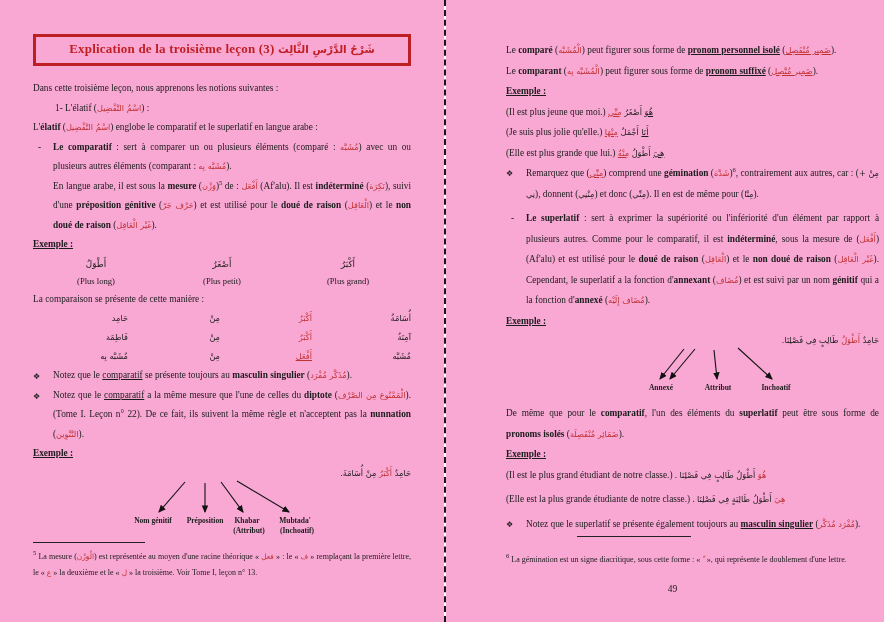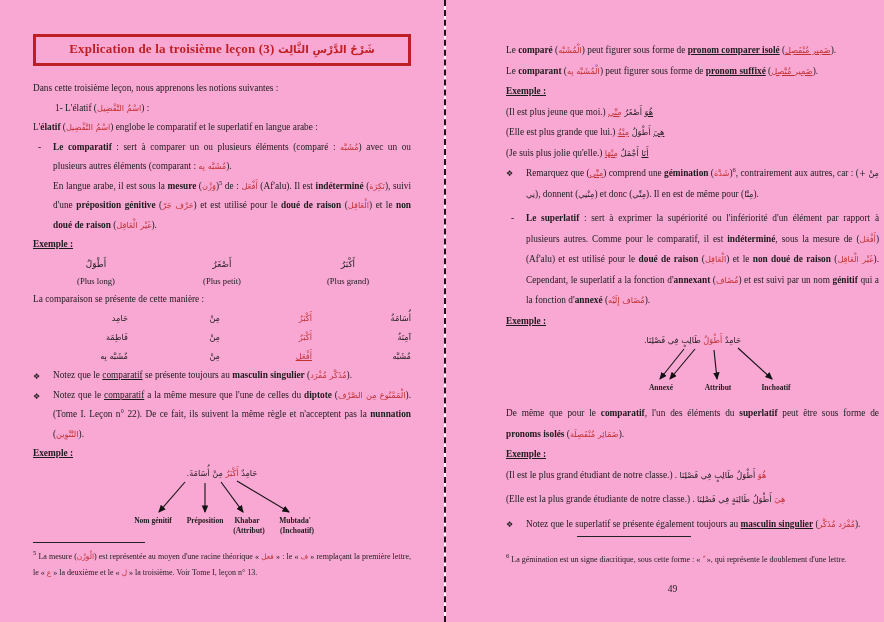--- a/index.html
+++ b/index.html
@@ -32,21 +32,21 @@
   .sg-redu{color:#c23232;text-decoration:underline}
   .sg-ar{font-family:"DejaVu Sans",sans-serif;font-size:8.2px}
   .sg-sup{vertical-align:super;font-size:6.5px;line-height:0}
   .words-row{display:flex;text-align:center;margin-top:1px}
   .word-col{flex:1}
   .word-ar{font-family:"DejaVu Sans",sans-serif;font-size:8.8px;line-height:17px}
   .word-fr{font-size:8.6px;line-height:17px}
   .ctable{display:grid;grid-template-columns:95px 92px 92px 99px;line-height:19px;}
   .cell{min-height:19px}
   .diagram{position:relative;height:70px;margin-top:2px}
-  .dsent{text-align:center;line-height:15px}
+  .dsent{line-height:15px}
   .arrows{position:absolute;left:0;top:14px}
   .dlabel{position:absolute;top:50px;font-weight:700;font-size:7.5px;line-height:9px;transform:translateX(-50%);white-space:nowrap}
   .dsub{position:absolute;top:60px;font-weight:700;font-size:7.5px;line-height:9px;transform:translateX(-50%);white-space:nowrap}
   .lbl-u{}
   .fnsep{position:absolute;border-top:1.2px solid #222}
   .fnsep-l{left:33px;top:542px;width:112px}
   .fnsep-r{left:131px;top:536px;width:114px}
   .fn{position:absolute;font-size:8px;line-height:15.5px}
   .fn-l{left:33px;top:549px;width:378px;text-align:justify}
   .fn-r{left:60px;top:552px;width:373px}
@@ -146,28 +146,28 @@
 
   </div>
 
   <div class="fnsep fnsep-l"></div>
   <div class="fn fn-l"><span class="sg-sup">5</span><span> La mesure (</span><span class="sg-ar sg-red">الْوَزْن</span><span>) est représentée au moyen d'une racine théorique « </span><span class="sg-ar sg-red">فعل</span><span> » : le « </span><span class="sg-ar sg-red">ف</span><span> » remplaçant la première lettre, le « </span><span class="sg-ar sg-red">ع</span><span> » la deuxième et le « </span><span class="sg-ar sg-red">ل</span><span> » la troisième. Voir Tome I, leçon n° 13.</span></div>
 </div>
 
 <div class="page" id="page-right">
   <div class="content cr">
 
-    <p><span>Le </span><span class="sg-b">comparé</span><span> (</span><span class="sg-ar sg-red">الْمُشَبَّه</span><span>) peut figurer sous forme de </span><span class="sg-bu">pronom comparer isolé</span><span> (</span><span class="sg-ar sg-redu">ضَمِير مُنْفَصِل</span><span>).</span></p>
+    <p><span>Le </span><span class="sg-b">comparé</span><span> (</span><span class="sg-ar sg-red">الْمُشَبَّه</span><span>) peut figurer sous forme de </span><span class="sg-bu">pronom personnel isolé</span><span> (</span><span class="sg-ar sg-redu">ضَمِير مُنْفَصِل</span><span>).</span></p>
     <p><span>Le </span><span class="sg-b">comparant</span><span> (</span><span class="sg-ar sg-red">الْمُشَبَّه بِه</span><span>) peut figurer sous forme de </span><span class="sg-bu">pronom suffixé</span><span> (</span><span class="sg-ar sg-redu">ضَمِير مُتَّصِل</span><span>).</span></p>
 
     <p class="exh">Exemple :</p>
 
     <p class="center"><span>(Il est plus jeune que moi.) </span><span class="sg-ar sg-u">هُوَ</span><span class="sg-ar"> أَصْغَرُ </span><span class="sg-ar sg-redu">مِنِّي</span></p>
+    <p class="center"><span>(Je suis plus jolie qu'elle.) </span><span class="sg-ar sg-u">أَنَا</span><span class="sg-ar"> أَجْمَلُ </span><span class="sg-ar sg-redu">مِنْهَا</span></p>
     <p class="center"><span>(Elle est plus grande que lui.) </span><span class="sg-ar sg-u">هِيَ</span><span class="sg-ar"> أَطْوَلُ </span><span class="sg-ar sg-redu">مِنْهُ</span></p>
-    <p class="center"><span>(Je suis plus jolie qu'elle.) </span><span class="sg-ar sg-u">أَنَا</span><span class="sg-ar"> أَجْمَلُ </span><span class="sg-ar sg-redu">مِنْهَا</span></p>
 
     <div class="bullet">
       <span class="bm">❖</span>
       <p class="just"><span>Remarquez que (</span><span class="sg-ar sg-redu">مِنِّي</span><span>) comprend une </span><span class="sg-b">gémination</span><span> (</span><span class="sg-ar sg-red">شَدَّة</span><span>)</span><span class="sg-sup">6</span><span>, contrairement aux autres, car : (</span><span class="sg-ar">مِنْ + نِي</span><span>), donnent (</span><span class="sg-ar">مِنْنِي</span><span>) et donc (</span><span class="sg-ar">مِنِّي</span><span>). Il en est de même pour (</span><span class="sg-ar">مِنَّا</span><span>).</span></p>
     </div>
 
     <div class="li g4">
       <span class="marker">-</span>
       <p class="just"><span class="sg-b">Le superlatif</span><span> : sert à exprimer la supériorité ou l'infériorité d'un élément par rapport à plusieurs autres. Comme pour le comparatif, il est </span><span class="sg-b">indéterminé</span><span>, sous la mesure de (</span><span class="sg-ar sg-red">أَفْعَل</span><span>) (Af'alu) et est utilisé pour le </span><span class="sg-b">doué de raison</span><span> (</span><span class="sg-ar sg-red">الْعَاقِل</span><span>) et le </span><span class="sg-b">non doué de raison</span><span> (</span><span class="sg-ar sg-red">غَيْر الْعَاقِل</span><span>). Cependant, le superlatif a la fonction d'</span><span class="sg-b">annexant</span><span> (</span><span class="sg-ar sg-red">مُضَاف</span><span>) et est suivi par un nom </span><span class="sg-b">génitif</span><span> qui a la fonction d'</span><span class="sg-b">annexé</span><span> (</span><span class="sg-ar sg-red">مُضَاف إِلَيْه</span><span>).</span></p>
     </div>

